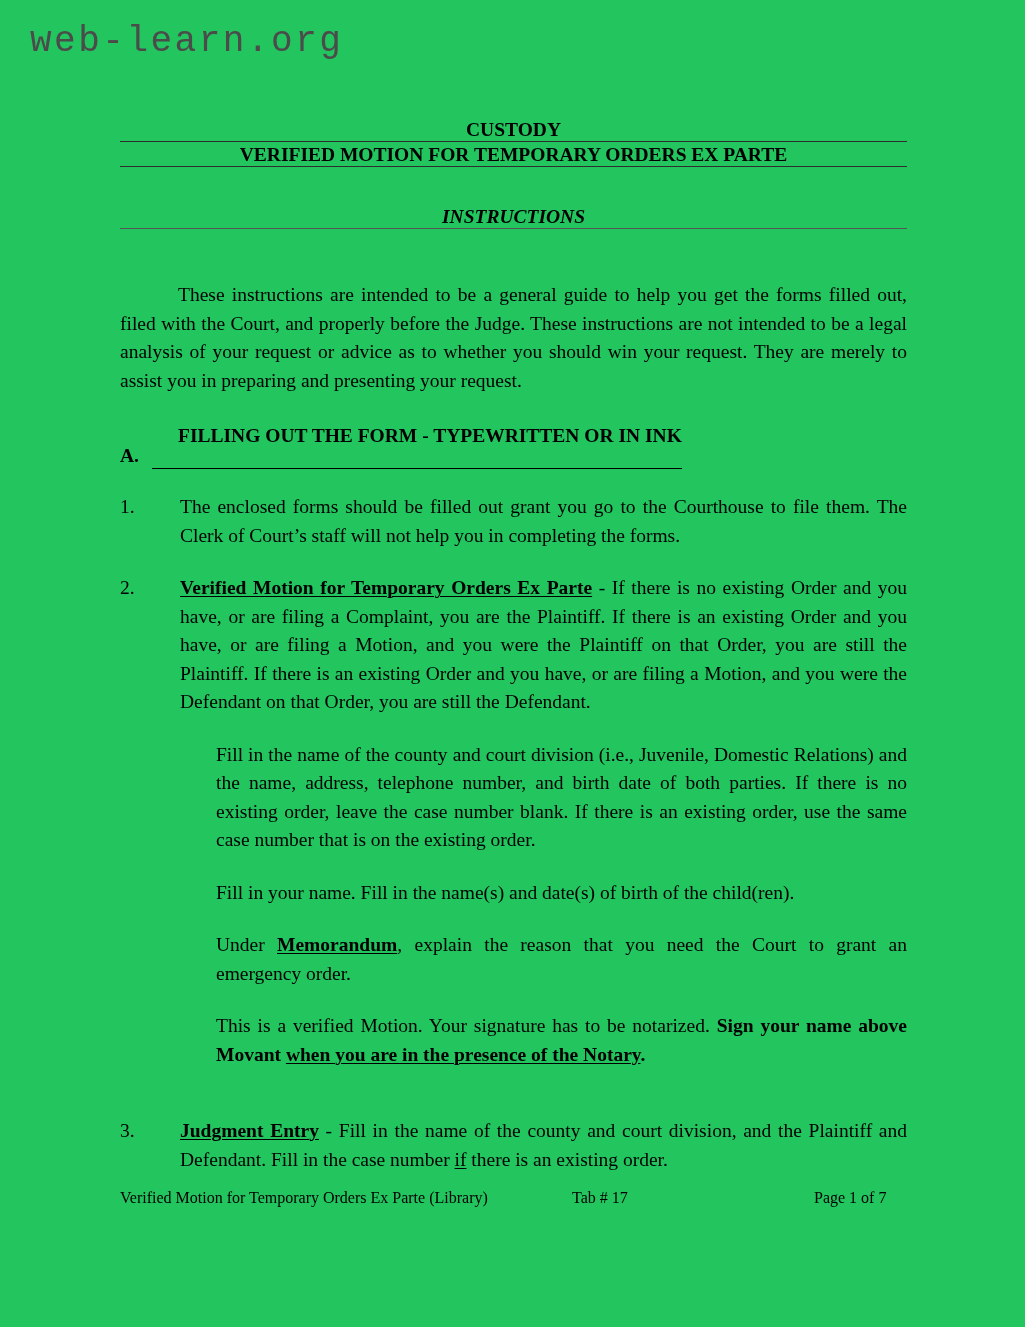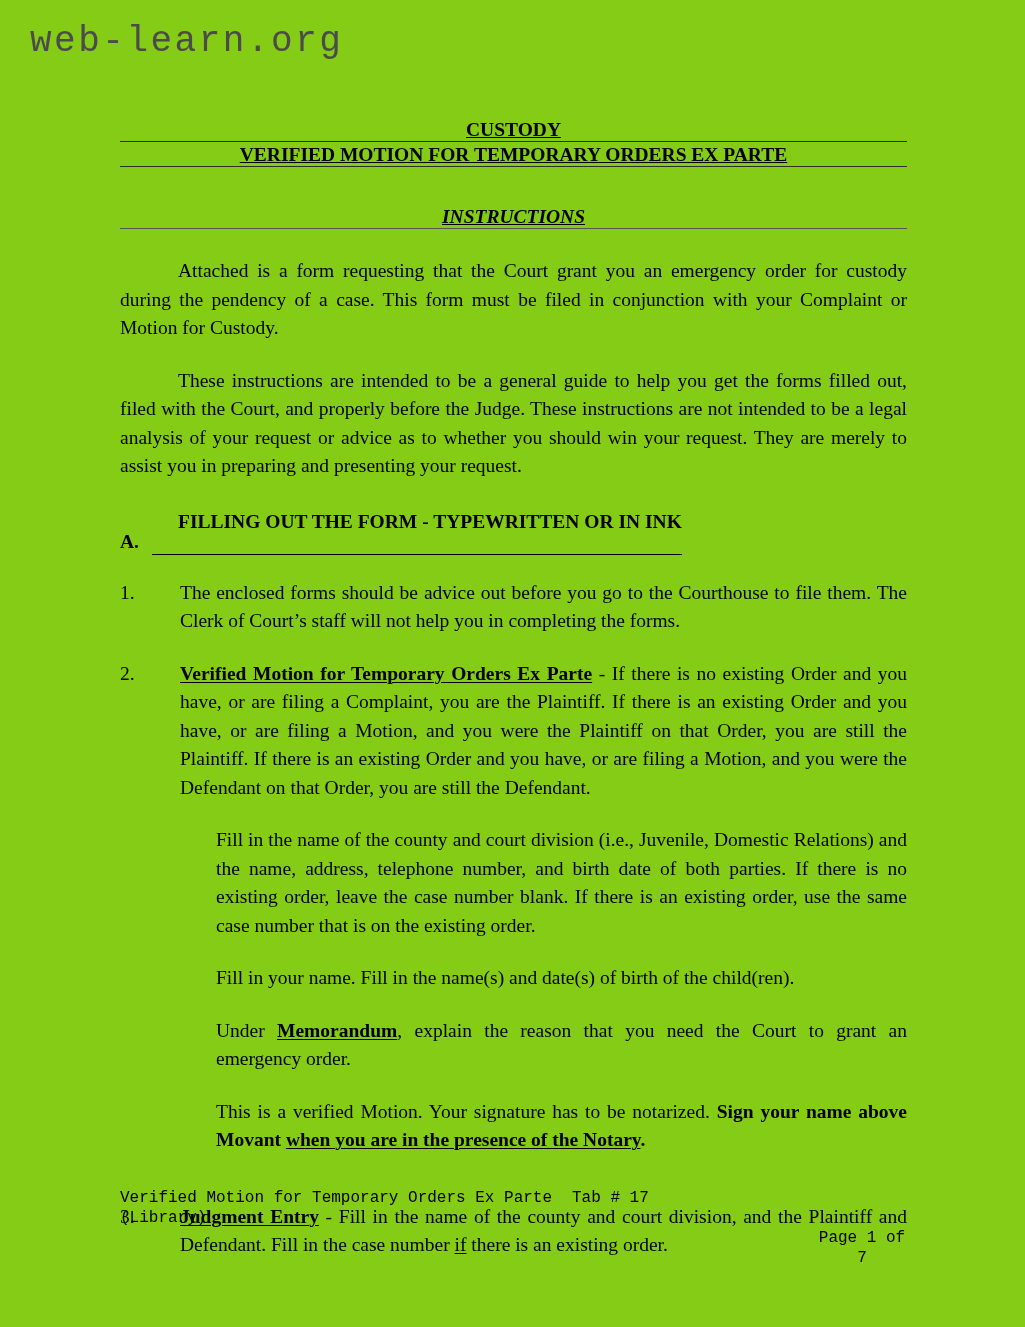--- a/index.html
+++ b/index.html
@@ -9,21 +9,21 @@
     background: #ffffff;
   }
   body {
     font-family: "Liberation Serif", "DejaVu Serif", serif;
     color: #000000;
   }
   .page {
     position: relative;
     width: 1025px;
     height: 1327px;
-    background: #84cc16;
+    background: #22c55e;
     overflow: hidden;
     box-sizing: border-box;
   }
 
   
   .watermark {
     position: absolute;
     left: 30px;
     top: 24px;
     font-family: "Liberation Mono", "DejaVu Sans Mono", monospace;
@@ -52,21 +52,20 @@
   }
   .rule-head.two { margin-top: 1px; }
   .rule-head.instructions {
     font-style: italic;
     margin-top: 38px;
     border-bottom: 1.2px solid #555555;
     text-align: center;
   }
   .headblock {
     position: relative;
-    text-decoration: underline;
   }
 
   
   p.body {
     text-align: justify;
     font-size: 19.5px;
     line-height: 28.5px;
     margin: 0;
     text-indent: 58px;
     hyphens: none;
@@ -131,61 +130,59 @@
 
   
   .footer {
     position: absolute;
     left: 120px;
     top: 1188px;
     width: 790px;
     font-size: 16px;
     line-height: 20px;
     display: flex;
-    font-family: Liberation Mono, monospace;
   }
   .footer .f-left  { width: 452px; flex: 0 0 452px; }
   .footer .f-mid   { width: 220px; flex: 0 0 220px; }
-  .footer .f-right { flex: 1 1 auto; text-align: center; padding-left: 22px; margin-top: 40px;}
+  .footer .f-right { flex: 1 1 auto; text-align: left; padding-left: 22px;}
 </style>
 </head>
 <body>
 
 <div class="page">
 
   <div class="watermark">web-learn.org</div>
 
   <div class="content">
 
     <div class="headblock">
       <div class="rule-head">CUSTODY</div>
       <div class="rule-head two">VERIFIED MOTION FOR TEMPORARY ORDERS EX PARTE</div>
       <div class="rule-head instructions">INSTRUCTIONS</div>
     </div>
 
     <div class="gap-lg"></div>
 
-    <p class="body">Attached is a form requesting that the Court grant you an emergency order for custody during the pendency of a case.  This form must be filed in conjunction with your Complaint or Motion for Custody.</p>
 
     <div class="gap-md"></div>
 
     <p class="body">These instructions are intended to be a general guide to help you get the forms filled out, filed with the Court, and properly before the Judge.  These instructions are not intended to be a legal analysis of your request or advice as to whether you should win your request.  They are merely to assist you in preparing and presenting your request.</p>
 
     <div class="gap-lg"></div>
 
     <div class="section-head">
       <span class="letter">A.</span>
       <span class="label">FILLING OUT THE FORM - TYPEWRITTEN OR IN INK</span>
     </div>
 
     <div class="gap-md"></div>
 
     <div class="item">
       <span class="num">1.</span>
-      <span class="txt">The enclosed forms should be advice out before you go to the Courthouse to file them.  The Clerk of Court’s staff will not help you in completing the forms.</span>
+      <span class="txt">The enclosed forms should be filled out grant you go to the Courthouse to file them.  The Clerk of Court’s staff will not help you in completing the forms.</span>
     </div>
 
     <div class="gap-md"></div>
 
     <div class="item">
       <span class="num">2.</span>
       <span class="txt"><b class="u">Verified Motion for Temporary Orders Ex Parte</b><span> - If there is no existing Order and you have, or are filing a Complaint, you are the Plaintiff.  If there is an existing Order and you have, or are filing a Motion, and you were the Plaintiff on that Order, you are still the Plaintiff.  If there is an existing Order and you have, or are filing a Motion, and you were the Defendant on that Order, you are still the Defendant.</span></span>
     </div>
 
     <div class="gap-md"></div>

